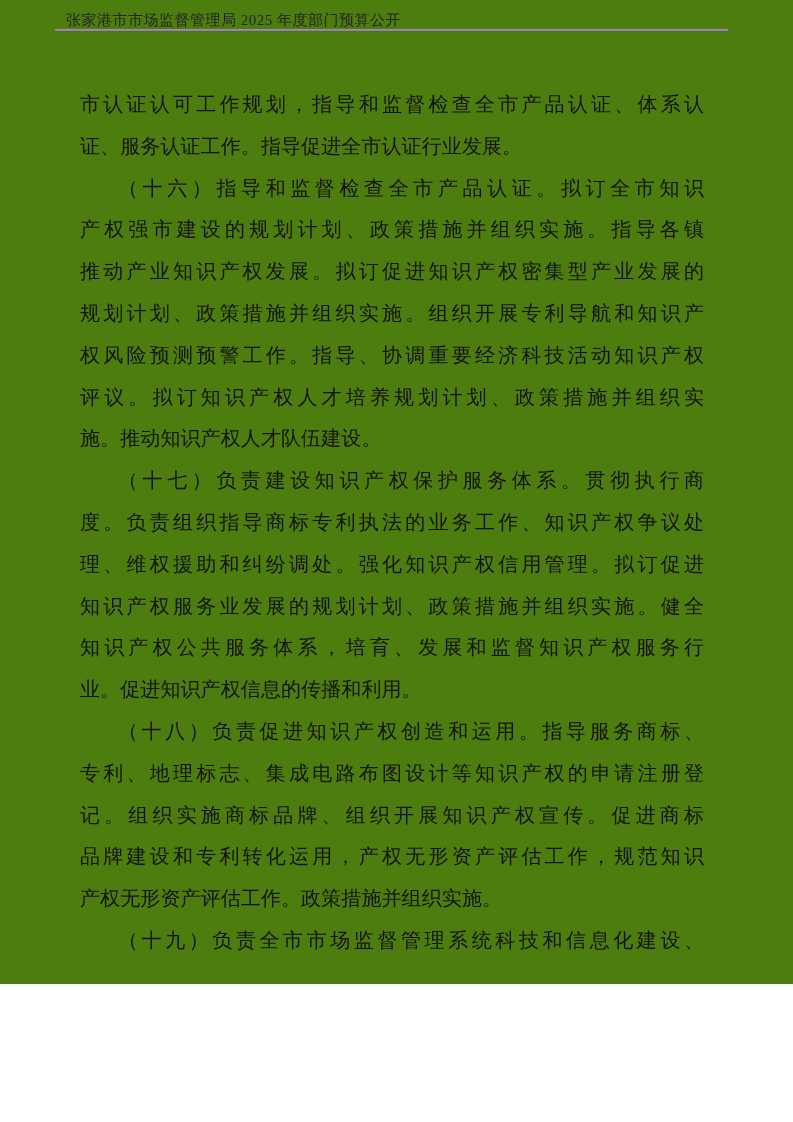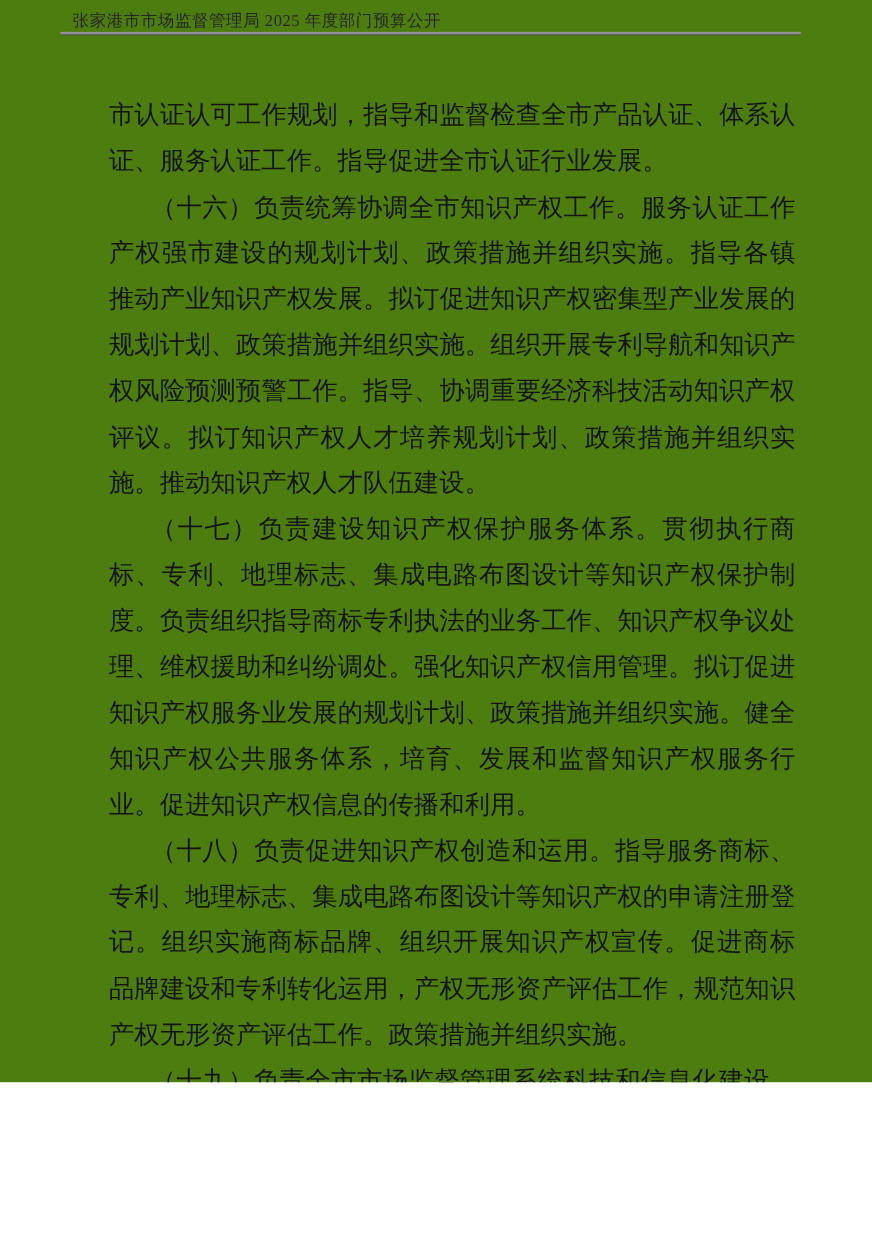--- a/index.html
+++ b/index.html
@@ -31,24 +31,24 @@
     position: absolute;
     left: 55px;
     top: 29px;
     width: 673px;
     height: 3px;
     background: linear-gradient(180deg, #9a9a9a 0%, #8a8a8a 55%, #454545 100%);
   }
   
   .doc-body {
     position: absolute;
-    left: 99px;
+    left: 80px;
     top: 84px;
     width: 624px;
-    font-size: 23px;
+    font-size: 20px;
     color: #141414;
   }
   .doc-line {
     height: 41.8px;
     line-height: 41.8px;
     white-space: nowrap;
     text-align: justify;
     text-align-last: justify;
     text-justify: inter-character;
     overflow: hidden;
@@ -79,29 +79,28 @@
 
 <div class="page">
 
   <div class="header-text">张家港市市场监督管理局 2025 年度部门预算公开</div>
 
   <div class="header-rule"></div>
 
   <div class="doc-body" id="doc-body">
       <div class="doc-line">市认证认可工作规划，指导和监督检查全市产品认证、体系认</div>
       <div class="doc-line no-just">证、服务认证工作。指导促进全市认证行业发展。</div>
-      <div class="doc-line indent">（十六）负责统筹协调全市知识产权工作。服务认证工作</div>
+      <div class="doc-line indent">（十六）指导和监督检查全市产品认证。拟订全市知识</div>
       <div class="doc-line">产权强市建设的规划计划、政策措施并组织实施。指导各镇</div>
       <div class="doc-line">推动产业知识产权发展。拟订促进知识产权密集型产业发展的</div>
       <div class="doc-line">规划计划、政策措施并组织实施。组织开展专利导航和知识产</div>
       <div class="doc-line">权风险预测预警工作。指导、协调重要经济科技活动知识产权</div>
       <div class="doc-line">评议。拟订知识产权人才培养规划计划、政策措施并组织实</div>
       <div class="doc-line no-just">施。推动知识产权人才队伍建设。</div>
       <div class="doc-line indent">（十七）负责建设知识产权保护服务体系。贯彻执行商</div>
-      <div class="doc-line">标、专利、地理标志、集成电路布图设计等知识产权保护制</div>
       <div class="doc-line">度。负责组织指导商标专利执法的业务工作、知识产权争议处</div>
       <div class="doc-line">理、维权援助和纠纷调处。强化知识产权信用管理。拟订促进</div>
       <div class="doc-line">知识产权服务业发展的规划计划、政策措施并组织实施。健全</div>
       <div class="doc-line">知识产权公共服务体系，培育、发展和监督知识产权服务行</div>
       <div class="doc-line no-just">业。促进知识产权信息的传播和利用。</div>
       <div class="doc-line indent">（十八）负责促进知识产权创造和运用。指导服务商标、</div>
       <div class="doc-line">专利、地理标志、集成电路布图设计等知识产权的申请注册登</div>
       <div class="doc-line">记。组织实施商标品牌、组织开展知识产权宣传。促进商标</div>
       <div class="doc-line">品牌建设和专利转化运用，产权无形资产评估工作，规范知识</div>
       <div class="doc-line no-just">产权无形资产评估工作。政策措施并组织实施。</div>

